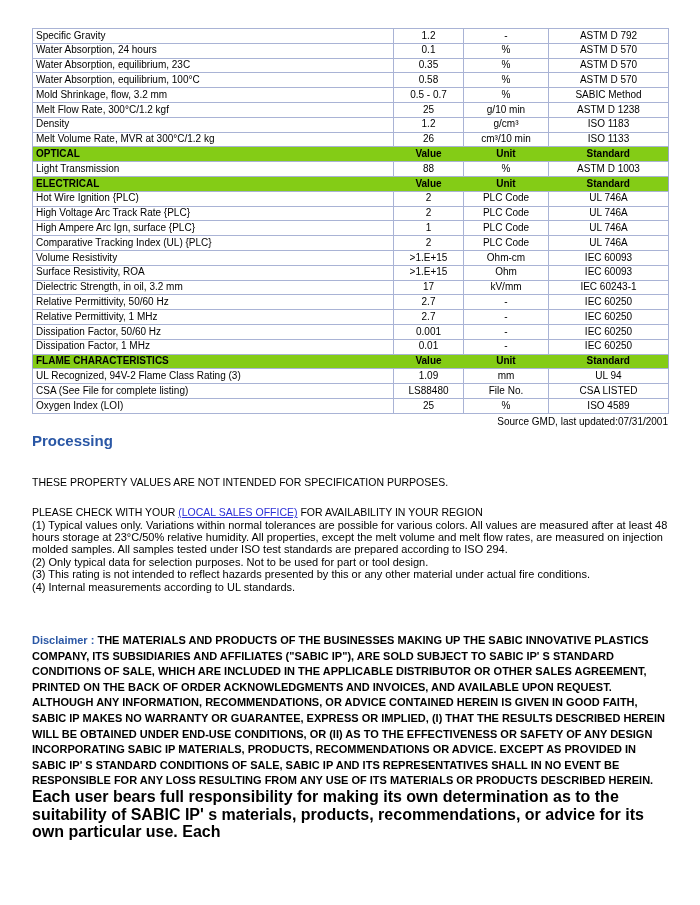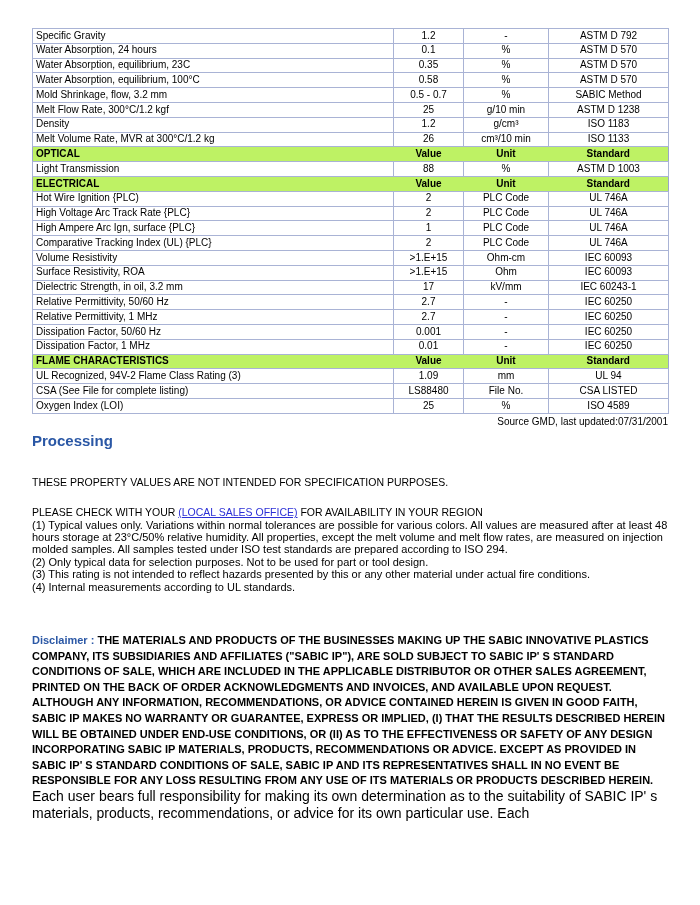--- a/index.html
+++ b/index.html
@@ -29,21 +29,21 @@
     padding: 0 3px;
     font-size: 10px;
     line-height: 1.05;
     vertical-align: middle;
     overflow: hidden;
     white-space: nowrap;
   }
   table.props td.prop { text-align: left; }
   table.props td.c { text-align: center; }
   tr.section td {
-    background: #bef264;
+    background: #84cc16;
     font-weight: bold;
     border-left: none;
     border-right: none;
   }
   .source {
     text-align: right;
     font-size: 10px;
     margin: 2px 0 0 0;
   }
   .heading {
@@ -71,21 +71,21 @@
   .disclaimer {
     margin-top: 40px;
     font-size: 11px;
     line-height: 15.6px;
   }
   .dlabel {
     color: #2a57a5;
     font-weight: bold;
   }
   .dbold { font-weight: bold; }
-  .dnormal { font-weight: normal; font-size: 14px; }
+  .dnormal { font-weight: bold; font-size: 16px; }
 </style>
 </head>
 <body>
 
 <div class="page">
 
   <table class="props">
     <colgroup>
       <col style="width:361px">
       <col style="width:70px">

